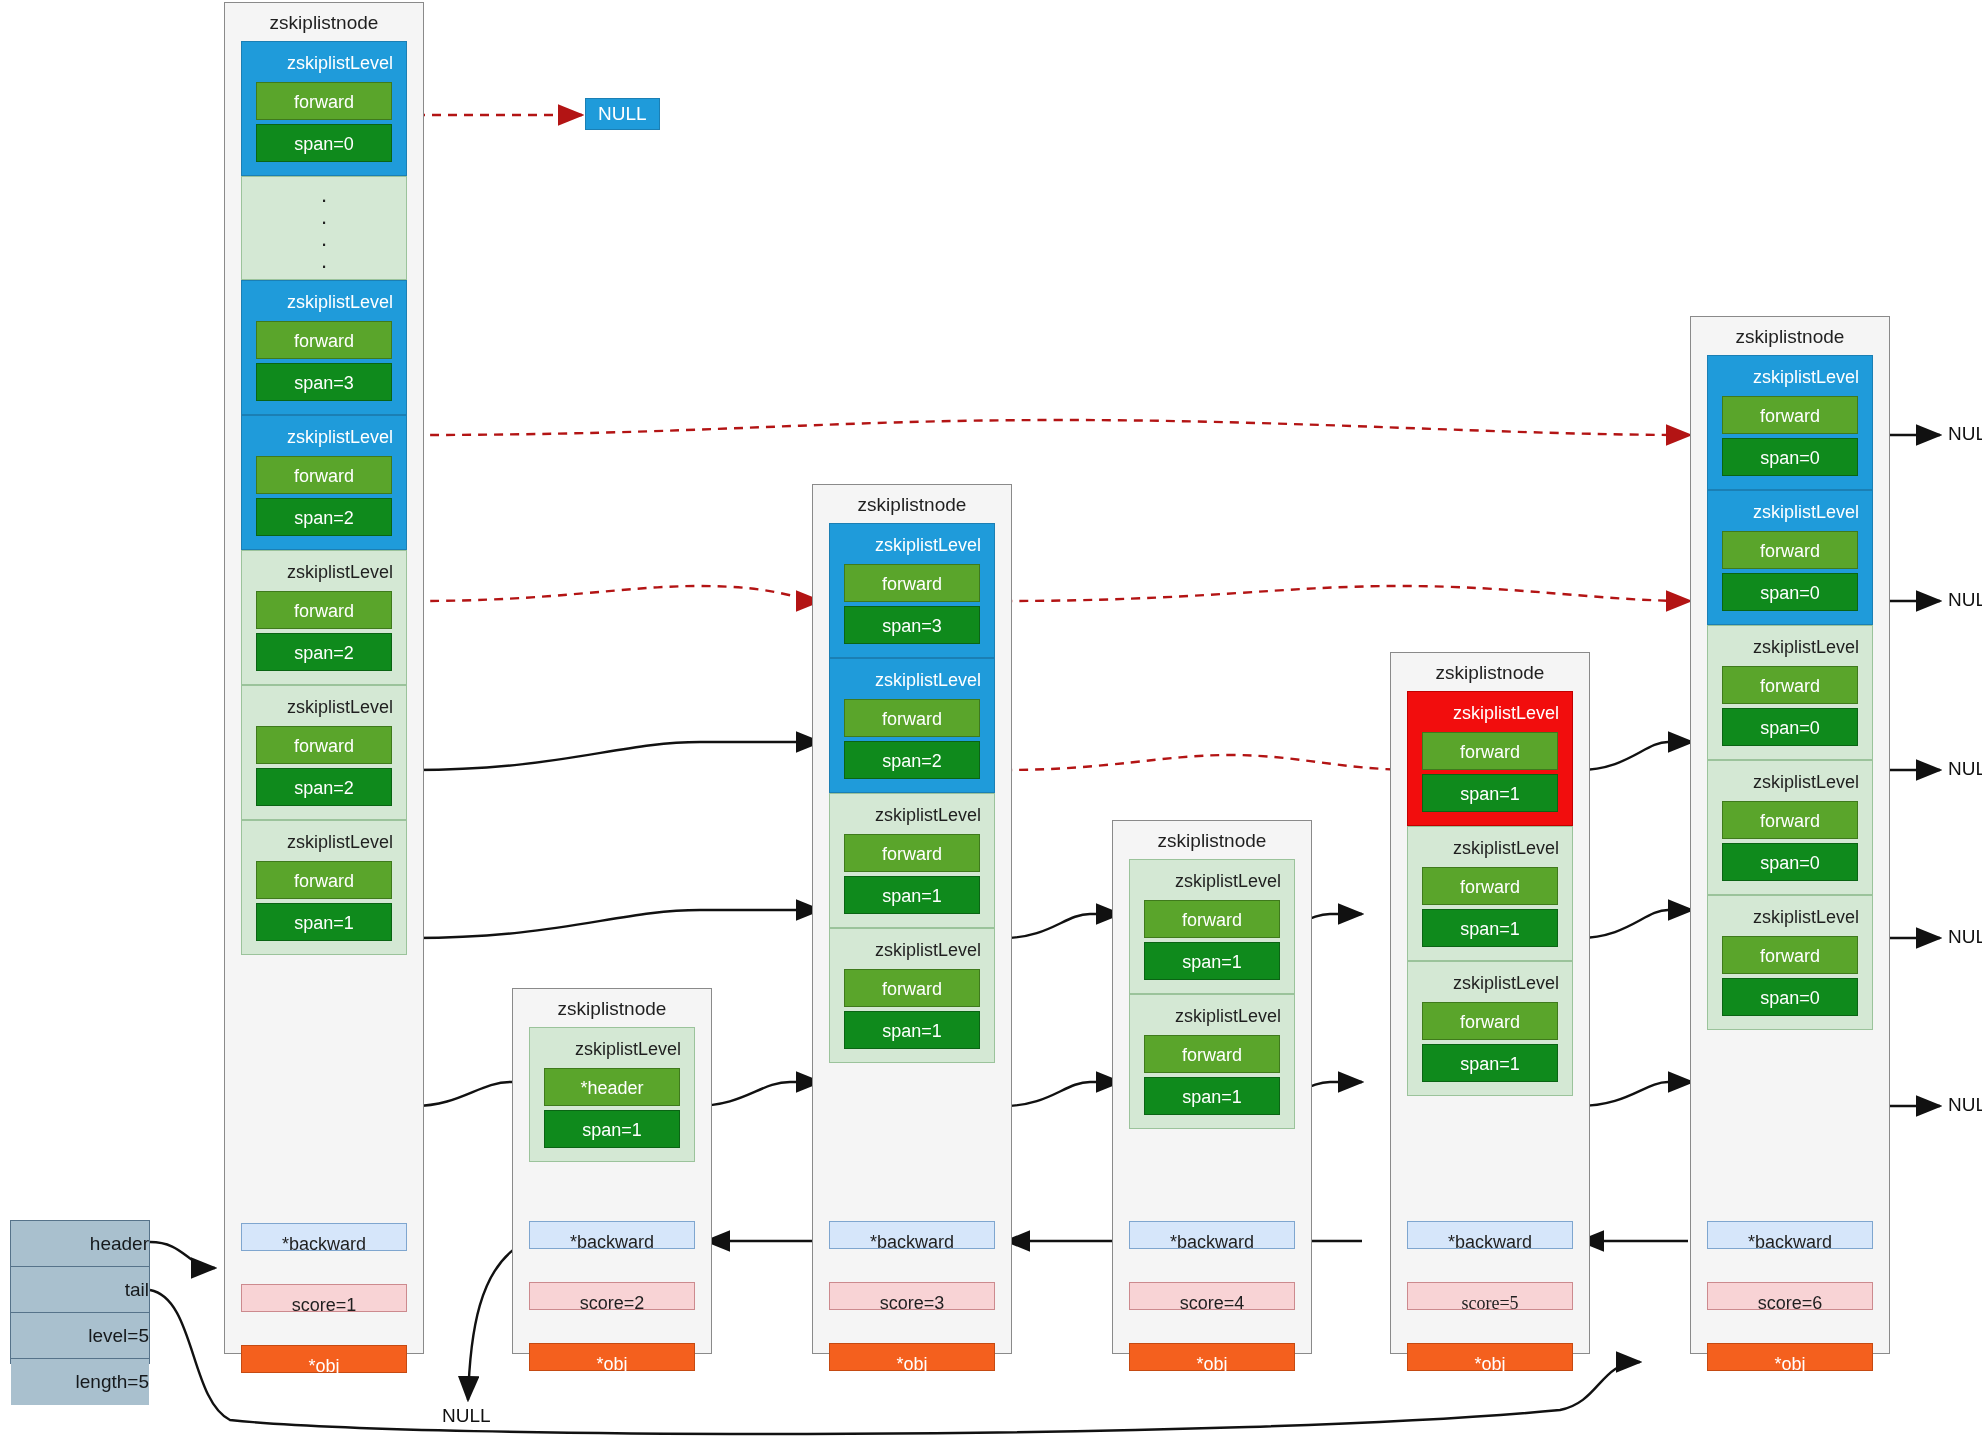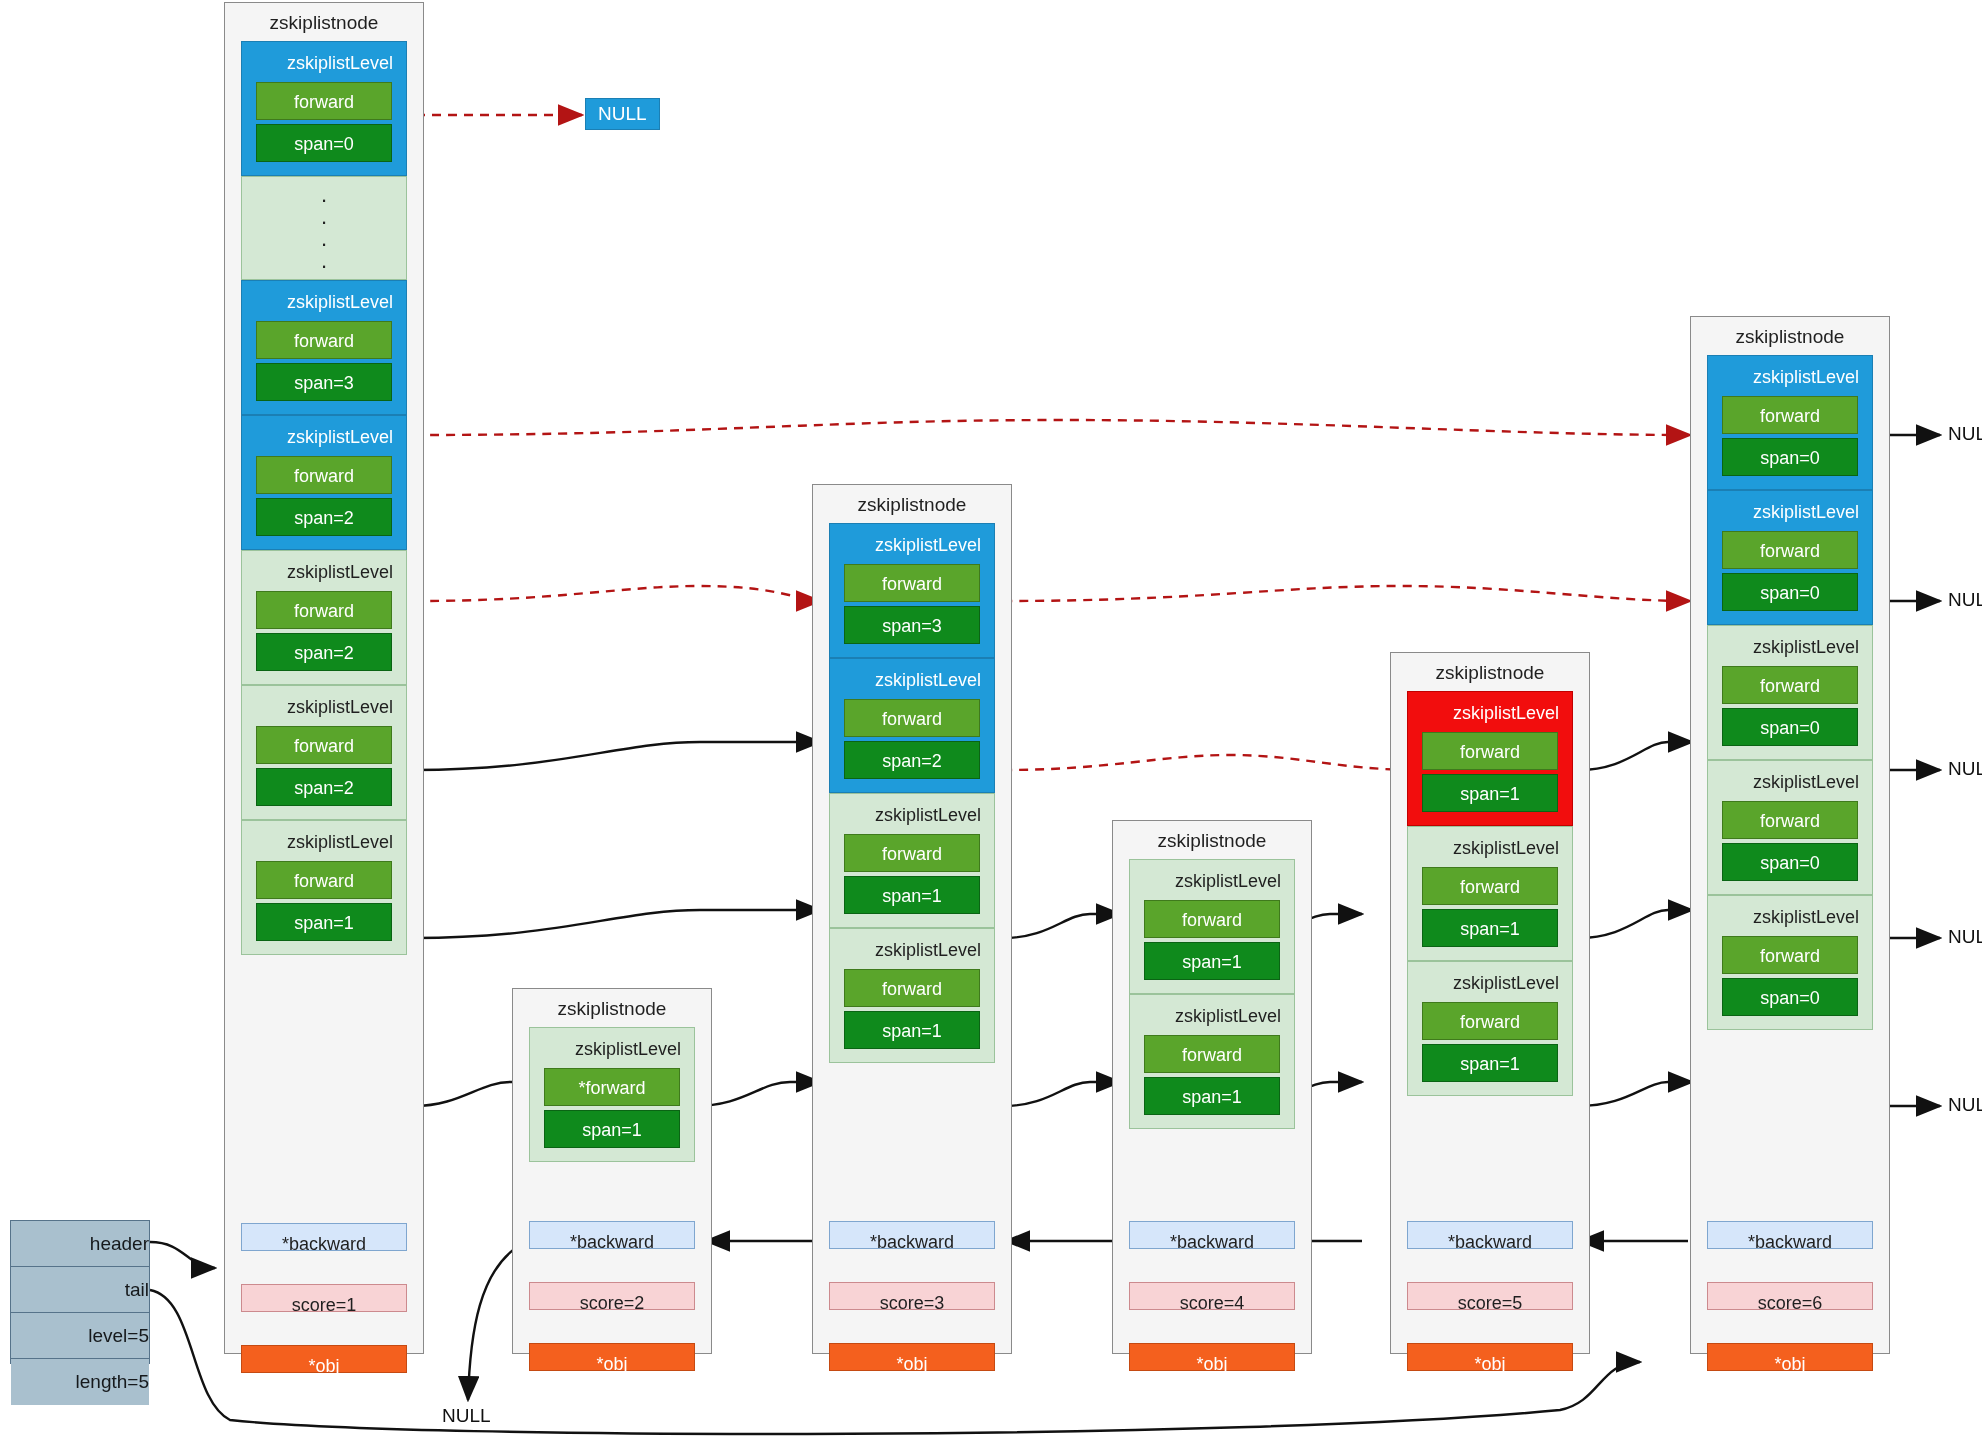--- a/index.html
+++ b/index.html
@@ -179,21 +179,21 @@
     <div class="bwd" style="top:1220px;">*backward</div>
     <div class="score" style="top:1281px;">score=1</div>
     <div class="obj" style="top:1342px;">*obj</div>
   </div>
 
   <div class="node" style="left:512px;top:988px;width:200px;height:366px;">
     <div class="node-title">zskiplistnode</div>
     <div class="levels" style="top:38px;">
       <div class="level plain">
         <div class="level-title">zskiplistLevel</div>
-        <div class="fwd">*forward</div>
+        <div class="fwd">*header</div>
         <div class="spn">span=1</div>
       </div>
     </div>
     <div class="bwd" style="top:232px;">*backward</div>
     <div class="score" style="top:293px;">score=2</div>
     <div class="obj" style="top:354px;">*obj</div>
   </div>
 
   <div class="node" style="left:812px;top:484px;width:200px;height:870px;">
     <div class="node-title">zskiplistnode</div>
@@ -256,21 +256,21 @@
         <div class="fwd">forward</div>
         <div class="spn">span=1</div>
       </div>
       <div class="level plain">
         <div class="level-title">zskiplistLevel</div>
         <div class="fwd">forward</div>
         <div class="spn">span=1</div>
       </div>
     </div>
     <div class="bwd" style="top:568px;">*backward</div>
-    <div class="score" style="top:629px;">score=5</div>
+    <div class="score" style="top:629px;font-family:Liberation Serif, serif;">score=5</div>
     <div class="obj" style="top:690px;">*obj</div>
   </div>
 
   <div class="node" style="left:1690px;top:316px;width:200px;height:1038px;">
     <div class="node-title">zskiplistnode</div>
     <div class="levels" style="top:38px;">
       <div class="level blue">
         <div class="level-title">zskiplistLevel</div>
         <div class="fwd">forward</div>
         <div class="spn">span=0</div>

